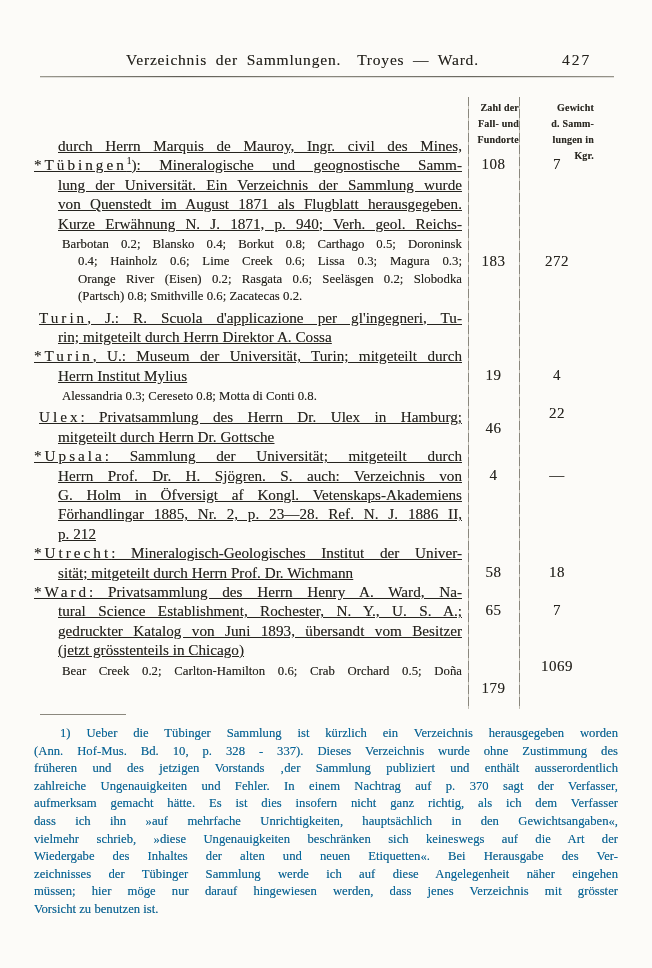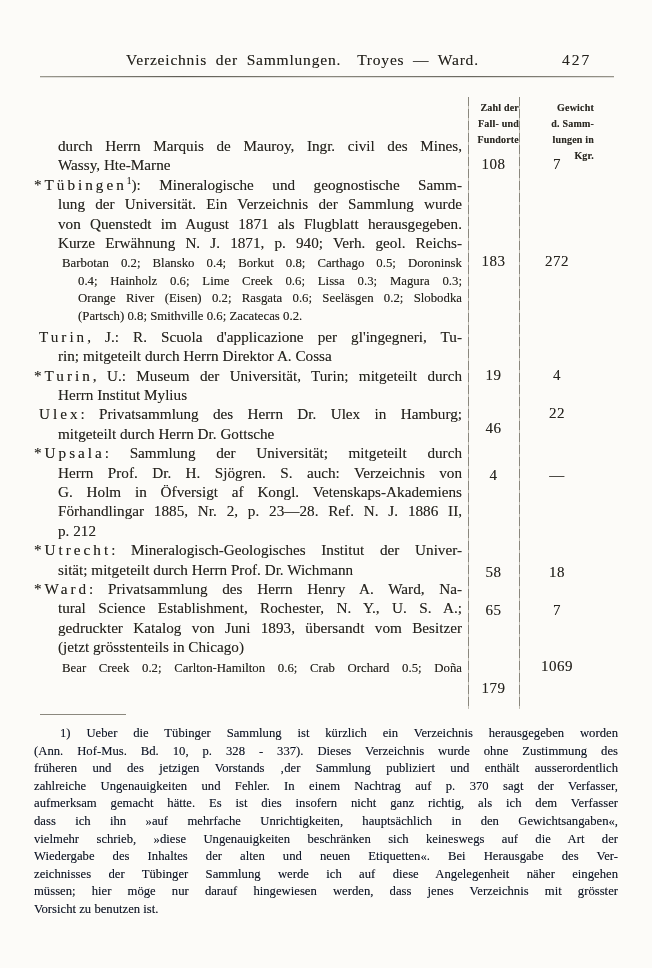--- a/index.html
+++ b/index.html
@@ -23,39 +23,39 @@
     background:repeating-linear-gradient(180deg,#8a877d 0 9px,#c4c1b7 9px 12px);}
   .vline-1{left:468px;}
   .vline-2{left:519px;}
   .colhead{position:absolute;top:100px;font-weight:bold;font-size:10px;line-height:16px;
     text-align:right;white-space:pre-line;letter-spacing:.2px;color:#2c2a24;}
   .colhead-1{left:469px;width:50px;}
   .colhead-2{left:520px;width:74px;}
   
   .text-col{position:absolute;left:34px;top:136px;width:428px;}
   .ln{white-space:normal;}
-  .main{font-size:15.2px;line-height:19.4px;height:19.4px;}
+  .main{font-size:15.2px;line-height:19.4px;height:19.4px;text-decoration:underline;}
   .cont{padding-left:24px;}
   .first.plain{padding-left:5px;}
   .first.star{padding-left:0;}
   .sub{font-size:12.8px;line-height:17.4px;height:17.4px;}
   .sub-first{padding-left:28px;}
   .sub-cont{padding-left:44px;}
   .sub.mt{margin-top:3px;}
   .sub:last-child{margin-bottom:2px;}
   .j{text-align:justify;text-align-last:justify;}
   .head{letter-spacing:3px;}
   sup.fnref{font-size:9.5px;line-height:0;vertical-align:super;letter-spacing:0;}
   
   .num{position:absolute;font-size:15px;line-height:19.4px;letter-spacing:.5px;}
   .num.count{left:469px;width:49px;text-align:center;}
   .num.weight{left:521px;width:72px;text-align:center;}
   
   .fn-rule{position:absolute;left:40px;top:714px;width:86px;height:1px;background:#8b887e;}
-  .footnote{position:absolute;left:34px;top:725px;width:584px;color:#0f172a;font-family:Liberation Serif, serif;}
+  .footnote{position:absolute;left:34px;top:725px;width:584px;color:#0369a1;font-family:Liberation Serif, serif;}
   .fn-line{font-size:12.7px;line-height:17.6px;height:17.6px;}
   .fn-first{text-indent:26px;}
 </style>
 </head>
 <body>
 
 <div class="page">
   <div class="running-head">
     <span>Verzeichnis der Sammlungen.</span><span class="rh-range">Troyes — Ward.</span>
   </div>
@@ -68,39 +68,39 @@
 Fall- und
 Fundorte</div>
   <div class="colhead colhead-2">Gewicht
 d. Samm-
 lungen in
 Kgr.</div>
 
   <div class="text-col">
       <div class="entry">
         <div class="ln main cont j">durch Herrn Marquis de Mauroy, Ingr. civil des Mines,</div>
-        <div class="ln main cont">Wassy, Hte-Marne</div>
       </div>
       <div class="entry">
         <div class="ln main first star j"><span class="head">*Tübingen</span><sup class="fnref">1</sup>): Mineralogische und geognostische Samm-</div>
         <div class="ln main cont j">lung der Universität. Ein Verzeichnis der Sammlung wurde</div>
         <div class="ln main cont j">von Quenstedt im August 1871 als Flugblatt herausgegeben.</div>
         <div class="ln main cont j">Kurze Erwähnung N. J. 1871, p. 940; Verh. geol. Reichs-</div>
         <div class="ln sub sub-first mt j">Barbotan 0.2; Blansko 0.4; Borkut 0.8; Carthago 0.5; Doroninsk</div>
         <div class="ln sub sub-cont j">0.4; Hainholz 0.6; Lime Creek 0.6; Lissa 0.3; Magura 0.3;</div>
         <div class="ln sub sub-cont j">Orange River (Eisen) 0.2; Rasgata 0.6; Seeläsgen 0.2; Slobodka</div>
         <div class="ln sub sub-cont">(Partsch) 0.8; Smithville 0.6; Zacatecas 0.2.</div>
       </div>
       <div class="entry">
         <div class="ln main first plain j"><span class="head">Turin</span>, J.:  R. Scuola d'applicazione per gl'ingegneri, Tu-</div>
         <div class="ln main cont">rin; mitgeteilt durch Herrn Direktor A. Cossa</div>
       </div>
       <div class="entry">
         <div class="ln main first star j"><span class="head">*Turin</span>, U.: Museum der Universität, Turin; mitgeteilt durch</div>
         <div class="ln main cont">Herrn Institut Mylius</div>
+        <div class="ln sub sub-first mt">Alessandria 0.3; Cereseto 0.8; Motta di Conti 0.8.</div>
       </div>
       <div class="entry">
         <div class="ln main first plain j"><span class="head">Ulex</span>: Privatsammlung des Herrn Dr. Ulex in Hamburg;</div>
         <div class="ln main cont">mitgeteilt durch Herrn Dr. Gottsche</div>
       </div>
       <div class="entry">
         <div class="ln main first star j"><span class="head">*Upsala</span>: Sammlung der Universität; mitgeteilt durch</div>
         <div class="ln main cont j">Herrn Prof. Dr. H. Sjögren. S. auch: Verzeichnis von</div>
         <div class="ln main cont j">G. Holm in Öfversigt af Kongl. Vetenskaps-Akademiens</div>
         <div class="ln main cont j">Förhandlingar 1885, Nr. 2, p. 23—28. Ref. N. J. 1886 II,</div>

